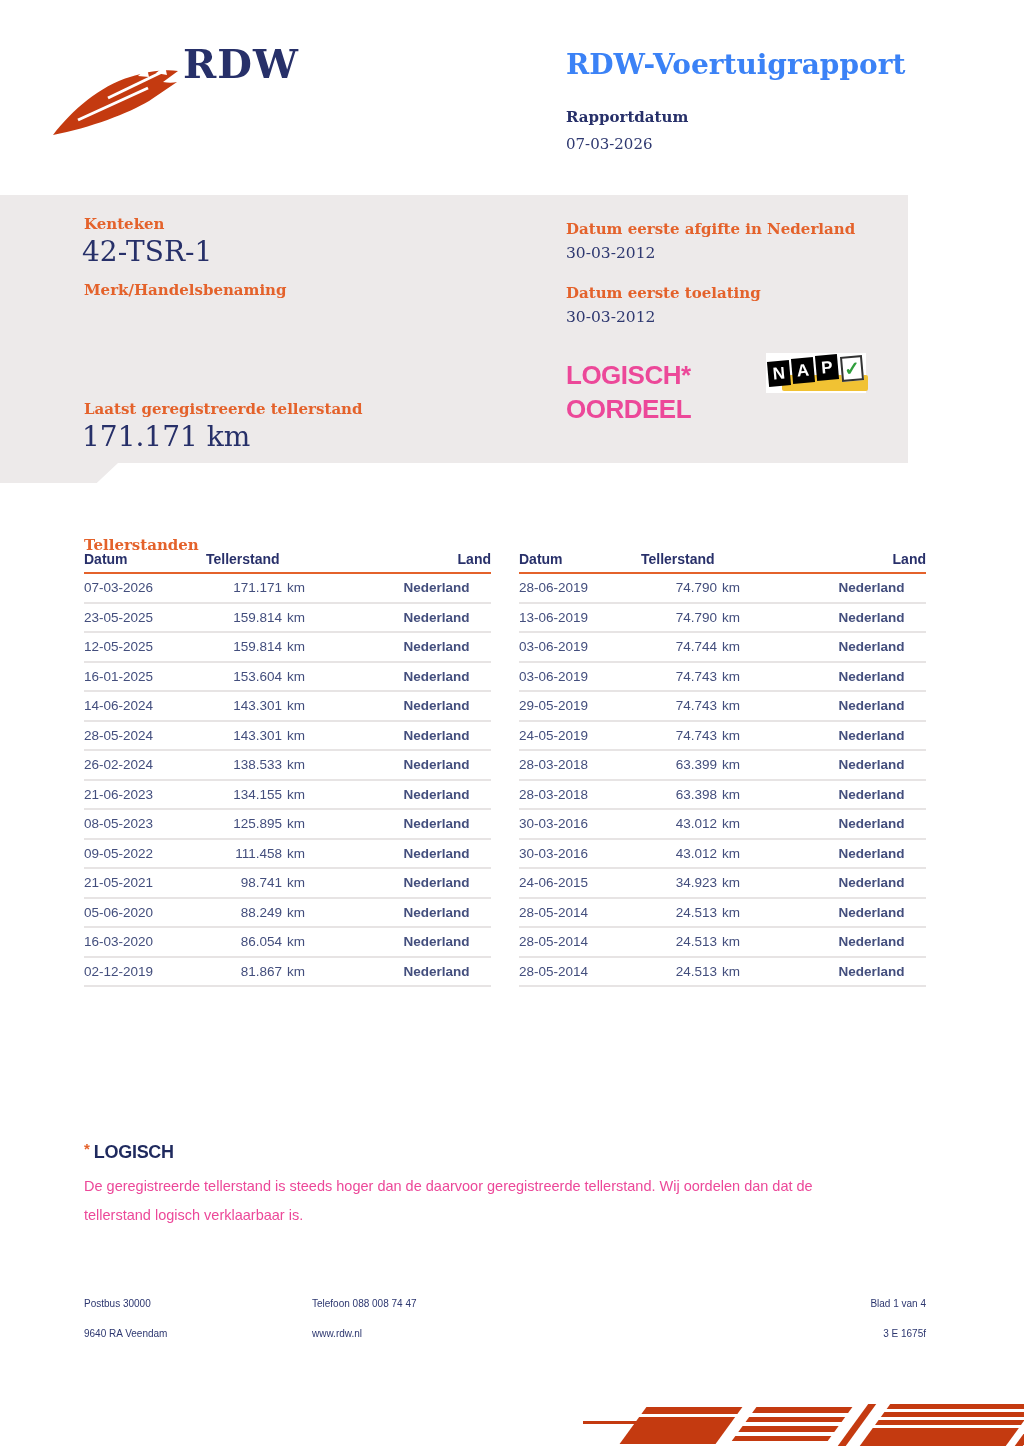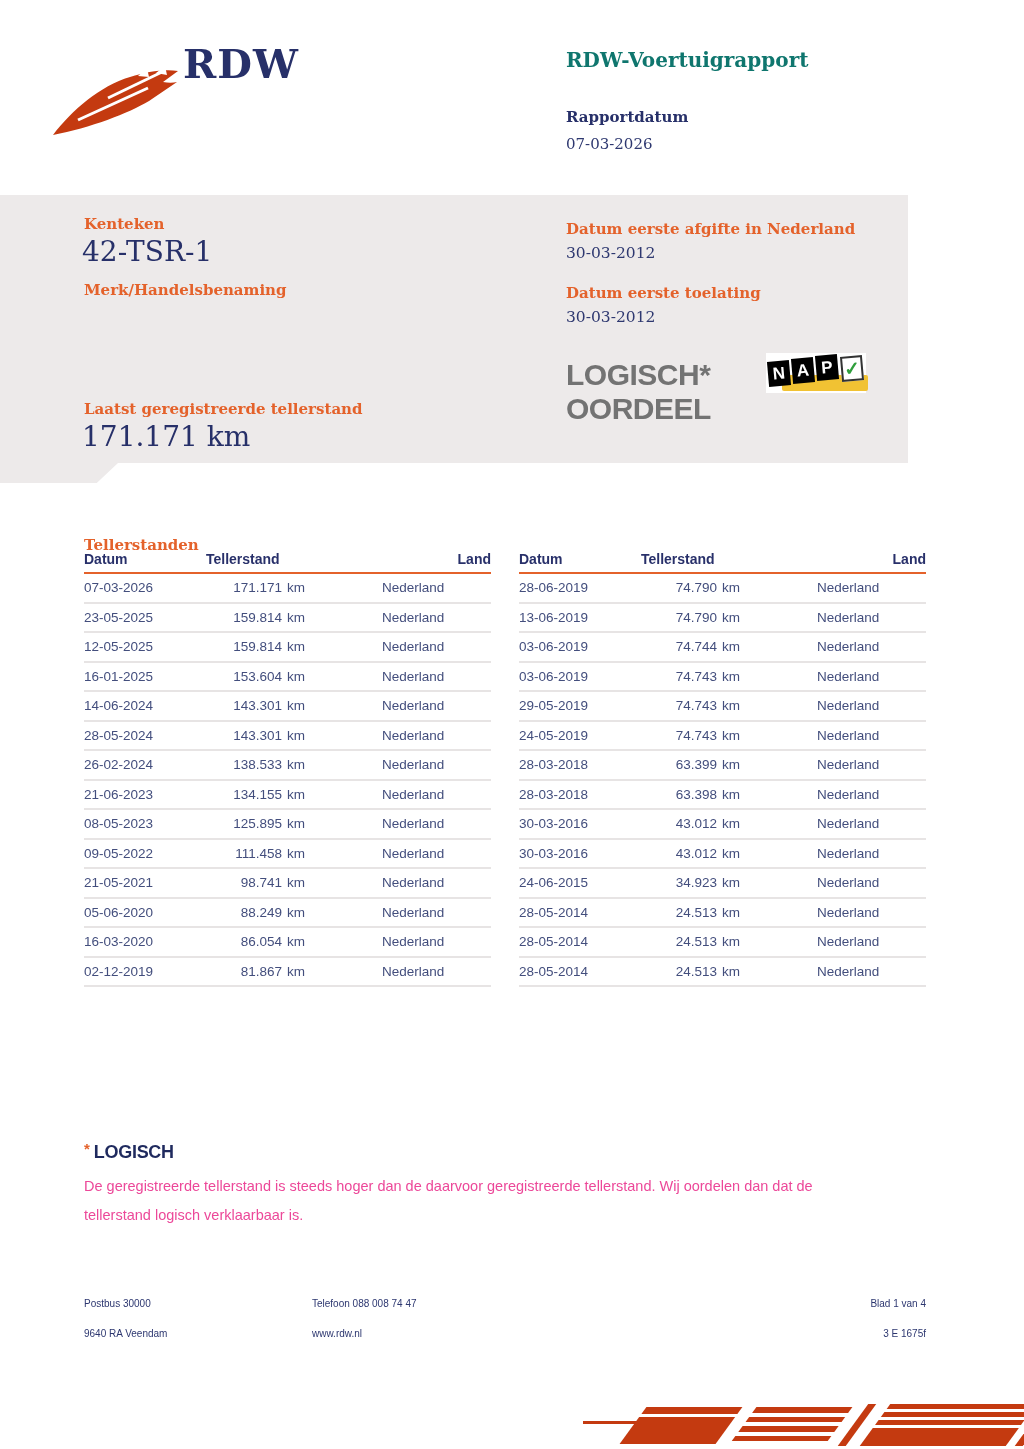--- a/index.html
+++ b/index.html
@@ -4,55 +4,55 @@
 <style>
   html,body{margin:0;padding:0;background:#fff;}
   .page{position:relative;width:1024px;height:1449px;background:#ffffff;overflow:hidden;
         font-family:"Liberation Sans",sans-serif;}
 
   
   .swoosh{position:absolute;left:50px;top:48px;width:130px;height:90px;}
   .logo-text{position:absolute;left:183px;top:40px;font-family:"DejaVu Serif",serif;
              font-weight:bold;font-size:40px;color:#273069;letter-spacing:1px;}
   .doc-title{position:absolute;left:566px;top:48px;margin:0;font-family:"DejaVu Serif",serif;
-             font-weight:bold;font-size:20px;color:#0f766e;white-space:nowrap;}
+             font-weight:bold;font-size:28px;color:#3b82f6;white-space:nowrap;}
   .meta{position:absolute;left:566px;top:108px;display:flex;}
   .meta .mcol1{width:126px;}
   .mlabel{font-family:"DejaVu Serif",serif;font-weight:bold;font-size:15px;color:#273069;}
   .mvalue{font-family:"DejaVu Serif",serif;font-size:15px;color:#2E3870;margin-top:9px;}
 
   
   .summary-box{position:absolute;left:0;top:195px;width:908px;height:268px;background:#EDEAEA;}
   .summary-tab{position:absolute;left:0;top:463px;width:118px;height:20px;background:#EDEAEA;
                clip-path:polygon(0 0,100% 0,82% 100%,0 100%);}
   .flabel{position:absolute;font-family:"DejaVu Serif",serif;font-weight:bold;font-size:15px;color:#E4622B;white-space:nowrap;}
   .fvalue-lg{position:absolute;font-family:"DejaVu Serif",serif;font-size:28px;color:#273069;white-space:nowrap;}
   .fvalue-sm{position:absolute;font-family:"DejaVu Serif",serif;font-size:15.5px;color:#2E3870;white-space:nowrap;}
-  .oordeel{position:absolute;left:566px;top:358px;font-weight:bold;font-size:30px;line-height:34px;
-           color:#737373;letter-spacing:-0.5px;}
+  .oordeel{position:absolute;left:566px;top:358px;font-weight:bold;font-size:26px;line-height:34px;
+           color:#ec4899;letter-spacing:-0.5px;}
 
   
   .nap{position:absolute;left:766px;top:351px;width:106px;height:46px;}
   .nap .white-back{position:absolute;left:0;top:2px;width:100px;height:40px;background:#ffffff;}
   .nap .yellow-bar{position:absolute;left:16px;top:24px;width:86px;height:16px;background:#F1C233;border-radius:2px;}
   .nap .tile{position:absolute;width:22px;height:25px;background:#000;color:#fff;font-weight:bold;
              font-size:17px;display:flex;align-items:center;justify-content:center;transform:rotate(-5deg);}
   .nap .tile.check{background:#fff;border:2px solid #333;box-sizing:border-box;color:#2F9F3C;font-size:19px;}
 
   
   .section-title{position:absolute;left:84px;top:528px;font-family:"DejaVu Serif",serif;
                  font-weight:bold;font-size:15px;color:#E4622B;margin-top:8px;}
   .tables-row{position:absolute;left:84px;top:551px;display:flex;gap:28px;}
   .ttable{width:407px;}
   .thead{display:grid;grid-template-columns:122px 176px 1fr;padding-bottom:5px;
          border-bottom:2px solid #E4622B;font-weight:bold;font-size:14px;color:#28306A;}
   .thead .land{text-align:right;}
   .trow{display:grid;grid-template-columns:122px 176px 1fr;height:27.5px;align-items:center;
         border-bottom:2px solid #E7E4E4;font-size:13.5px;color:#434E7D;}
-  .trow .land{text-align:left;}
+  .trow .land{text-align:center;font-weight:bold;}
   .num{display:inline-block;width:76px;text-align:right;}
   .unit{margin-left:5px;}
 
   
   .footnote-head{position:absolute;left:84px;top:1140px;}
   .fn-ast{color:#E4622B;font-weight:bold;font-size:15px;vertical-align:4px;}
   .fn-title{color:#1F2A5E;font-weight:bold;font-size:18px;margin-left:4px;letter-spacing:-0.3px;}
   .footnote-text{position:absolute;left:84px;top:1172px;width:800px;font-size:14.5px;
                  line-height:28.5px;color:#ec4899;}
 

